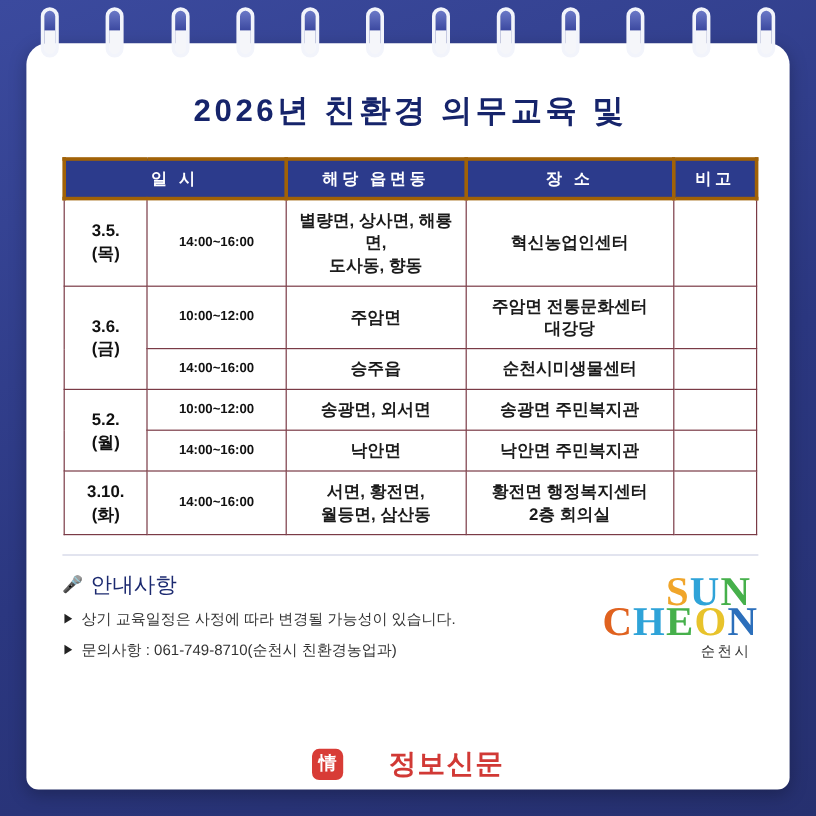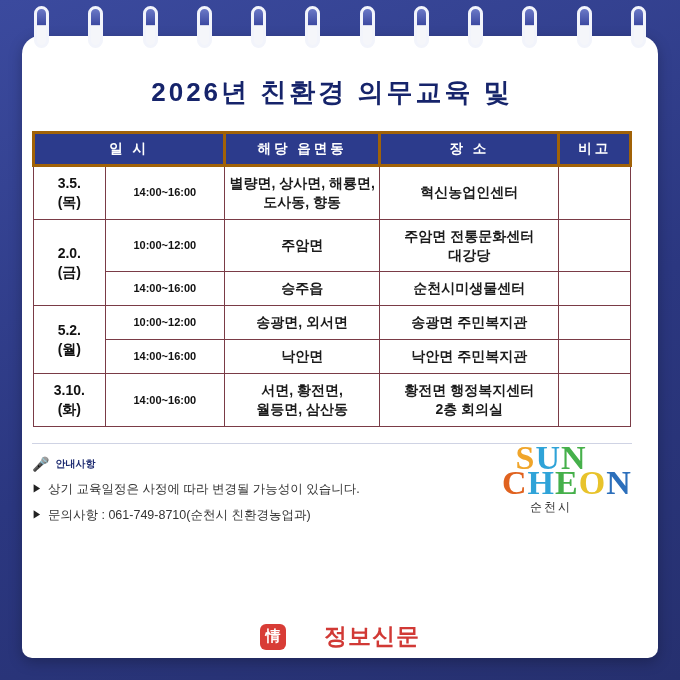--- a/index.html
+++ b/index.html
@@ -32,21 +32,21 @@
     background: linear-gradient(180deg,#6b79c7 0%, #3c49a0 45%, #f5f6fa 46%, #f5f6fa 100%);
   }
 
   
   .paper {
     position: absolute;
     left: 22px; top: 36px; right: 22px; bottom: 22px;
     background: #ffffff;
     border-radius: 18px 18px 10px 10px;
     box-shadow: 0 4px 14px rgba(0,0,0,0.25);
-    padding: 30px 26px 16px 10px;
+    padding: 30px 26px 16px 30px;
   }
 
   
   .title {
     text-align: center;
     color: #16246b;
     font-weight: bold;
     letter-spacing: 3px;
     line-height: 1.42;
     font-size: 26px;
@@ -104,27 +104,27 @@
   }
   .notes .row {
     display: flex; align-items: center; gap: 6px;
     margin-bottom: 9px;
     color: #1c2a70;
   }
   .notes .row.plain { color: #333; }
   .mic-icon { color: #2c3b8c; font-size: 14px; }
   .tri { color: #222; font-size: 10px; }
 
-  .note-head { color: #1c2a70; font-weight: bold; font-size: 10px; }
+  .note-head { color: #1c2a70; font-weight: normal; font-size: 18px; }
 
   
   .logo {
     position: absolute;
-    right: 6px; bottom: 23px;
-    text-align: center;
+    right: 6px; bottom: 6px;
+    text-align: right;
     width: 150px;
   }
   .logo .word {
     font-family: "Liberation Serif", serif;
     font-size: 34px;
     font-weight: bold;
     letter-spacing: 1px;
     line-height: 0.95;
   }
   .logo .w1 { display:block; }
@@ -218,21 +218,21 @@
           <div>도사동, 향동</div>
         </td>
         <td class="place">
           <div>혁신농업인센터</div>
         </td>
         <td class="note"></td>
       </tr>
 
       <tr>
         <td class="date" rowspan="2">
-          <div>2.0.</div>
+          <div>3.6.</div>
           <div>(금)</div>
         </td>
         <td class="time">10:00~12:00</td>
         <td class="area">주암면</td>
         <td class="place">
           <div>주암면 전통문화센터</div>
           <div>대강당</div>
         </td>
         <td class="note"></td>
       </tr>

